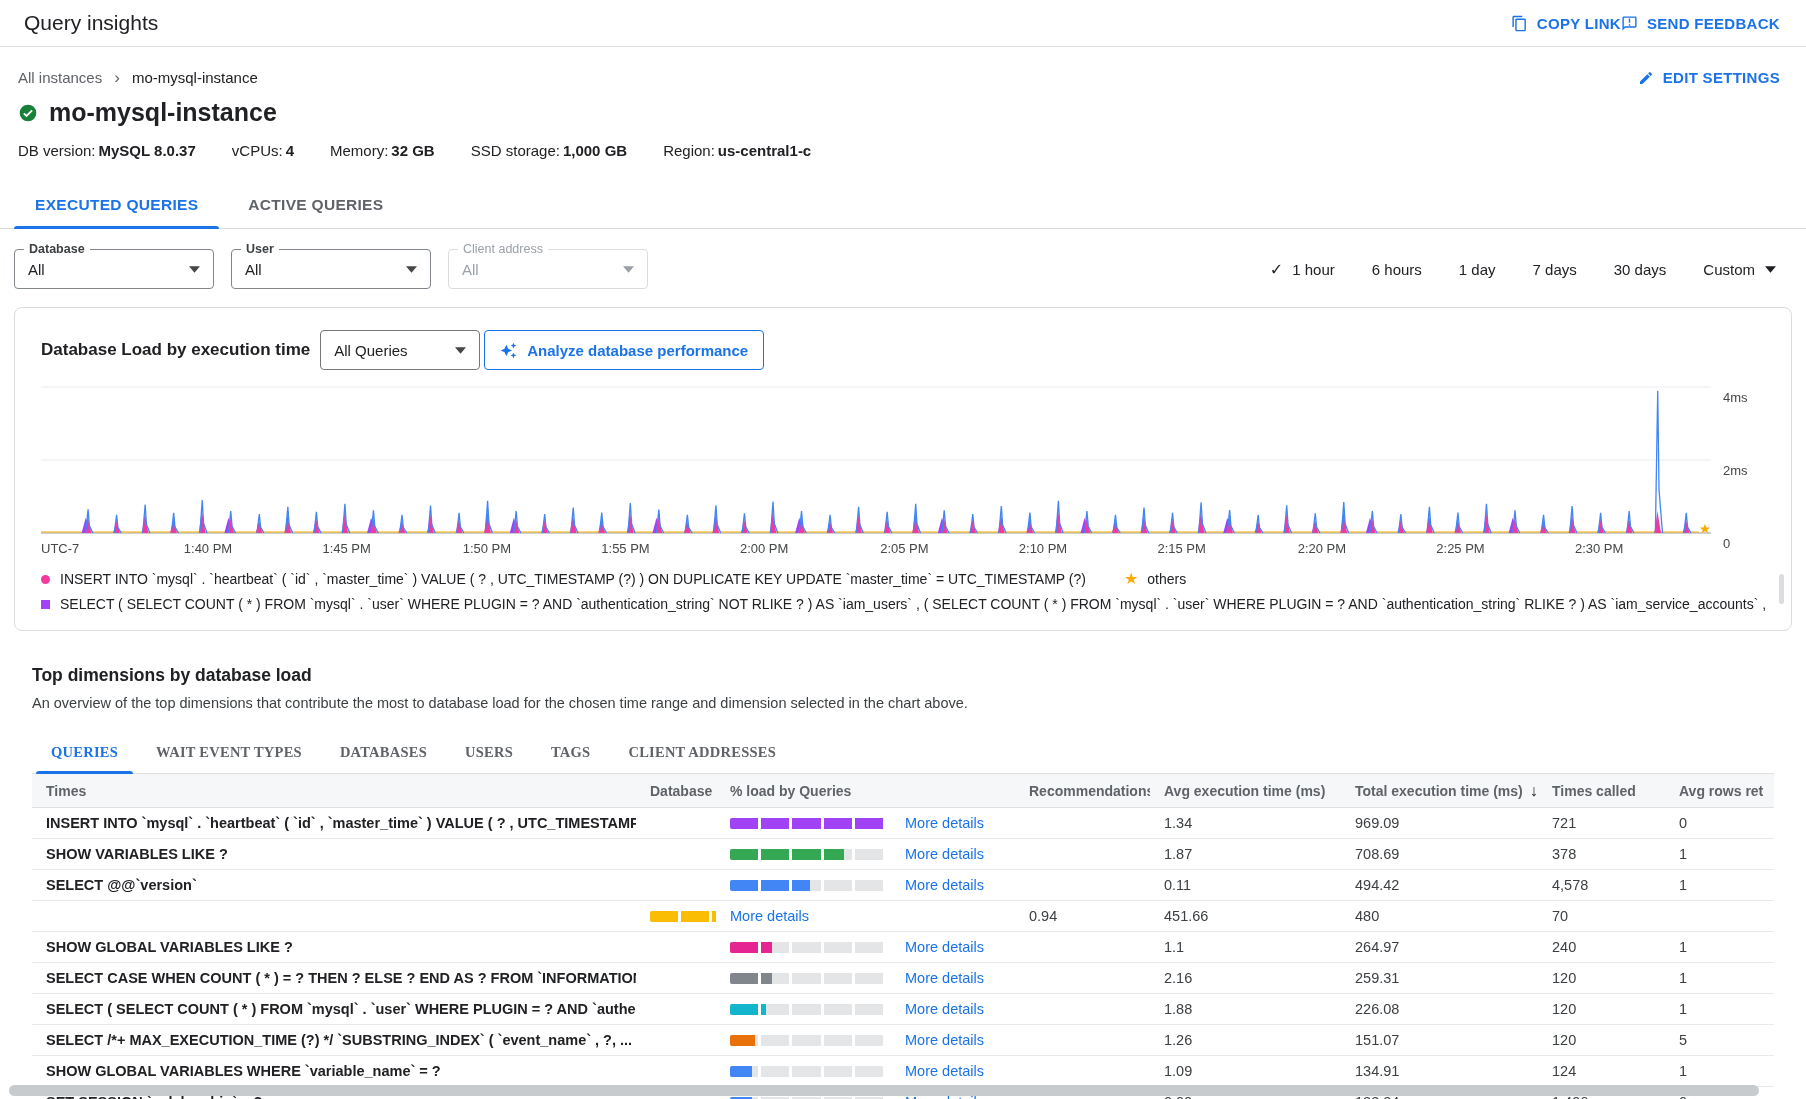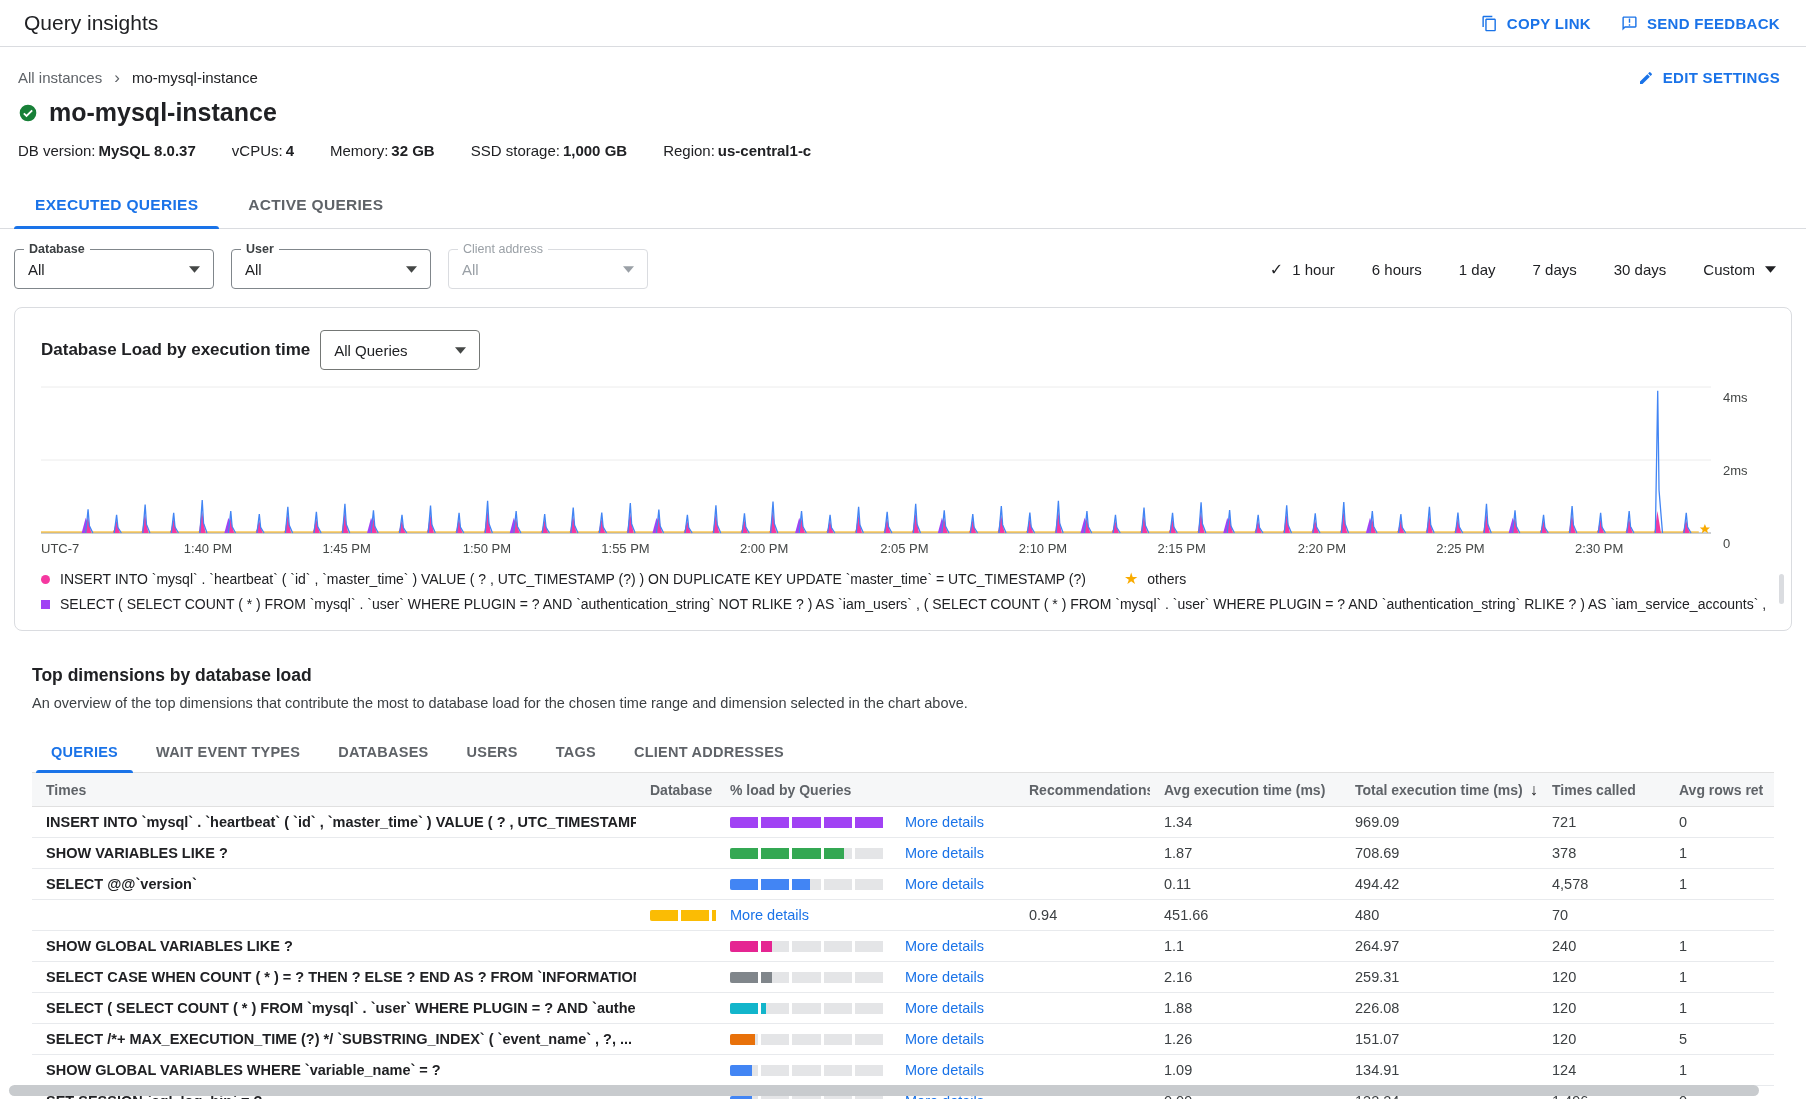--- a/index.html
+++ b/index.html
@@ -5,21 +5,21 @@
   html,body{margin:0;padding:0;}
   body{
     width:1806px;height:1099px;position:relative;overflow:hidden;
     background:#fff;color:#202124;
     font-family:"Liberation Sans","DejaVu Sans",sans-serif;
     -webkit-font-smoothing:antialiased;
   }
   .app-bar{height:47px;display:flex;align-items:center;justify-content:space-between;
     padding:0 26px 0 24px;border-bottom:1px solid #dadce0;box-sizing:border-box;}
   .app-title{font-size:21px;color:#202124;}
-  .app-actions{display:flex;gap:30px;align-items:center;}
+  .app-actions{display:flex;align-items:center;}
   .text-btn{display:flex;align-items:center;gap:9px;color:#1a73e8;font-size:15px;
     font-weight:700;letter-spacing:.3px;cursor:pointer;}
   .text-btn svg{flex:none;}
 
   .breadcrumb-row{display:flex;justify-content:space-between;align-items:center;
     padding:22px 26px 0 18px;}
   .breadcrumb{display:flex;align-items:center;gap:12px;font-size:15px;}
   .breadcrumb .parent{color:#5f6368;cursor:pointer;}
   .breadcrumb .chev{color:#5f6368;font-size:17px;line-height:1;}
   .breadcrumb .current{color:#202124;}
@@ -82,21 +82,21 @@
   .marker-square{width:9px;height:9px;background:#a142f4;flex:none;}
   .marker-star{color:#f9ab00;font-size:16px;line-height:1;flex:none;}
   .legend-others{display:flex;align-items:center;gap:9px;margin-left:28px;flex:none;}
   .legend-scrollbar{position:absolute;right:7px;bottom:26px;width:5px;height:30px;
     background:#dadce0;border-radius:3px;}
 
   .section{padding:0 32px;margin-top:34px;}
   .section-title{font-size:17.5px;font-weight:700;}
   .section-desc{font-size:14.5px;color:#3c4043;margin-top:9px;}
 
-  .subtabs{display:flex;margin-top:20px;border-bottom:1px solid #e0e0e0;}
+  .subtabs{display:flex;margin-top:20px;border-bottom:1px solid #e0e0e0;font-family:Liberation Serif, serif;}
   .subtab{padding:13px 19px 12px;font-size:14.5px;font-weight:700;letter-spacing:.25px;
     color:#5f6368;position:relative;cursor:pointer;}
   .subtab.active{color:#1a73e8;}
   .subtab.active::after{content:"";position:absolute;left:4px;right:4px;bottom:-1px;height:3px;
     background:#1a73e8;border-radius:3px 3px 0 0;}
 
   .grid-cols{display:grid;grid-template-columns:604px 80px 175px 124px 135px 191px 197px 127px 99px;}
   .thead{align-items:center;background:#f6f7f8;border-bottom:1px solid #e0e0e0;height:33px;
     font-size:14px;color:#5f6368;font-weight:700;}
   .thead .cell{display:flex;align-items:center;gap:7px;}
@@ -221,20 +221,26 @@
 
 <div class="card">
   <div class="card-header">
     <div class="card-title">Database Load by execution time</div>
     <div class="queries-select">
       <span>All Queries</span>
       <svg width="11" height="7" viewBox="0 0 10 6">
           <path d="M0,0 L10,0 L5,6 Z" fill="#444746"></path>
         </svg>
     </div>
+    <button class="analyze-btn">
+      <svg viewBox="0 0 24 24" width="17" height="17" fill="#1a73e8">
+          <path d="M19 9l1.25-2.75L23 5l-2.75-1.25L19 1l-1.25 2.75L15 5l2.75 1.25L19 9zm-7.5.5L9 4 6.5 9.5 1 12l5.5 2.5L9 20l2.5-5.5L17 12l-5.5-2.5zM19 15l-1.25 2.75L15 19l2.75 1.25L19 23l1.25-2.75L23 19l-2.75-1.25L19 15z"></path>
+        </svg>
+      <span>Analyze database performance</span>
+    </button>
   </div>
 
   <div class="chart-wrap">
     <div class="chart-plot">
       <svg preserveAspectRatio="none" viewBox="0 0 1640 150">
           <line x1="0" y1="1" x2="1640" y2="1" stroke="#ececec" stroke-width="1" vector-effect="non-scaling-stroke"></line>
           <line x1="0" y1="74" x2="1640" y2="74" stroke="#ececec" stroke-width="1" vector-effect="non-scaling-stroke"></line>
           <line x1="0" y1="147" x2="1640" y2="147" stroke="#9aa0a6" stroke-width="1" vector-effect="non-scaling-stroke"></line>
           <path d="M0,146 L42.92,146 L45.42,142.5 L47.92,146 L70.94642857142857,146 L73.44642857142857,142.5 L75.94642857142857,146 L98.97285714285715,146 L101.47285714285715,142.5 L103.97285714285715,146 L126.99928571428572,146 L129.49928571428572,142.5 L131.99928571428572,146 L155.0257142857143,146 L157.5257142857143,142.5 L160.0257142857143,146 L183.05214285714285,146 L185.55214285714285,142.5 L188.05214285714285,146 L211.07857142857142,146 L213.57857142857142,142.5 L216.07857142857142,146 L239.10500000000002,146 L241.60500000000002,142.5 L244.10500000000002,146 L267.13142857142856,146 L269.63142857142856,142.5 L272.13142857142856,146 L295.15785714285715,146 L297.65785714285715,142.5 L300.15785714285715,146 L323.18428571428575,146 L325.68428571428575,142.5 L328.18428571428575,146 L351.2107142857143,146 L353.7107142857143,142.5 L356.2107142857143,146 L379.2371428571428,146 L381.7371428571428,142.5 L384.2371428571428,146 L407.2635714285714,146 L409.7635714285714,142.5 L412.2635714285714,146 L435.28999999999996,146 L437.78999999999996,142.5 L440.28999999999996,146 L463.3164285714286,146 L465.8164285714286,142.5 L468.3164285714286,146 L491.34285714285716,146 L493.84285714285716,142.5 L496.34285714285716,146 L519.3692857142856,146 L521.8692857142856,142.5 L524.3692857142856,146 L547.3957142857143,146 L549.8957142857143,142.5 L552.3957142857143,146 L575.4221428571428,146 L577.9221428571428,142.5 L580.4221428571428,146 L603.4485714285715,146 L605.9485714285715,142.5 L608.4485714285715,146 L631.4749999999999,146 L633.9749999999999,142.5 L636.4749999999999,146 L659.5014285714286,146 L662.0014285714286,142.5 L664.5014285714286,146 L687.5278571428571,146 L690.0278571428571,142.5 L692.5278571428571,146 L715.5542857142857,146 L718.0542857142857,142.5 L720.5542857142857,146 L743.5807142857144,146 L746.0807142857144,142.5 L748.5807142857144,146 L771.6071428571429,146 L774.1071428571429,142.5 L776.6071428571429,146 L799.6335714285715,146 L802.1335714285715,142.5 L804.6335714285715,146 L827.66,146 L830.16,142.5 L832.66,146 L855.6864285714287,146 L858.1864285714287,142.5 L860.6864285714287,146 L883.7128571428572,146 L886.2128571428572,142.5 L888.7128571428572,146 L911.7392857142858,146 L914.2392857142858,142.5 L916.7392857142858,146 L939.7657142857142,146 L942.2657142857142,142.5 L944.7657142857142,146 L967.7921428571428,146 L970.2921428571428,142.5 L972.7921428571428,146 L995.8185714285713,146 L998.3185714285713,142.5 L1000.8185714285713,146 L1023.8449999999998,146 L1026.3449999999998,142.5 L1028.8449999999998,146 L1051.8714285714286,146 L1054.3714285714286,142.5 L1056.8714285714286,146 L1079.8978571428572,146 L1082.3978571428572,142.5 L1084.8978571428572,146 L1107.9242857142856,146 L1110.4242857142856,142.5 L1112.9242857142856,146 L1135.9507142857144,146 L1138.4507142857144,142.5 L1140.9507142857144,146 L1163.977142857143,146 L1166.477142857143,142.5 L1168.977142857143,146 L1192.0035714285716,146 L1194.5035714285716,142.5 L1197.0035714285716,146 L1220.0299999999997,146 L1222.5299999999997,142.5 L1225.0299999999997,146 L1248.0564285714286,146 L1250.5564285714286,142.5 L1253.0564285714286,146 L1276.0828571428572,146 L1278.5828571428572,142.5 L1281.0828571428572,146 L1304.1092857142858,146 L1306.6092857142858,142.5 L1309.1092857142858,146 L1332.1357142857141,146 L1334.6357142857141,142.5 L1337.1357142857141,146 L1360.162142857143,146 L1362.662142857143,142.5 L1365.162142857143,146 L1388.1885714285715,146 L1390.6885714285715,142.5 L1393.1885714285715,146 L1416.215,146 L1418.715,142.5 L1421.215,146 L1444.2414285714287,146 L1446.7414285714287,142.5 L1449.2414285714287,146 L1472.267857142857,146 L1474.767857142857,142.5 L1477.267857142857,146 L1500.2942857142857,146 L1502.7942857142857,142.5 L1505.2942857142857,146 L1528.320714285714,146 L1530.820714285714,142.5 L1533.320714285714,146 L1556.347142857143,146 L1558.847142857143,142.5 L1561.347142857143,146 L1584.3735714285715,146 L1586.8735714285715,142.5 L1589.3735714285715,146 L1612.4,146 L1614.9,142.5 L1617.4,146 L1628,146" fill="none" stroke="#f9ab00" stroke-width="1.2" vector-effect="non-scaling-stroke"></path>
           <path d="M39.92,147 L43.92,131.67 L48.92,147 Z" fill="#a142f4"></path>

